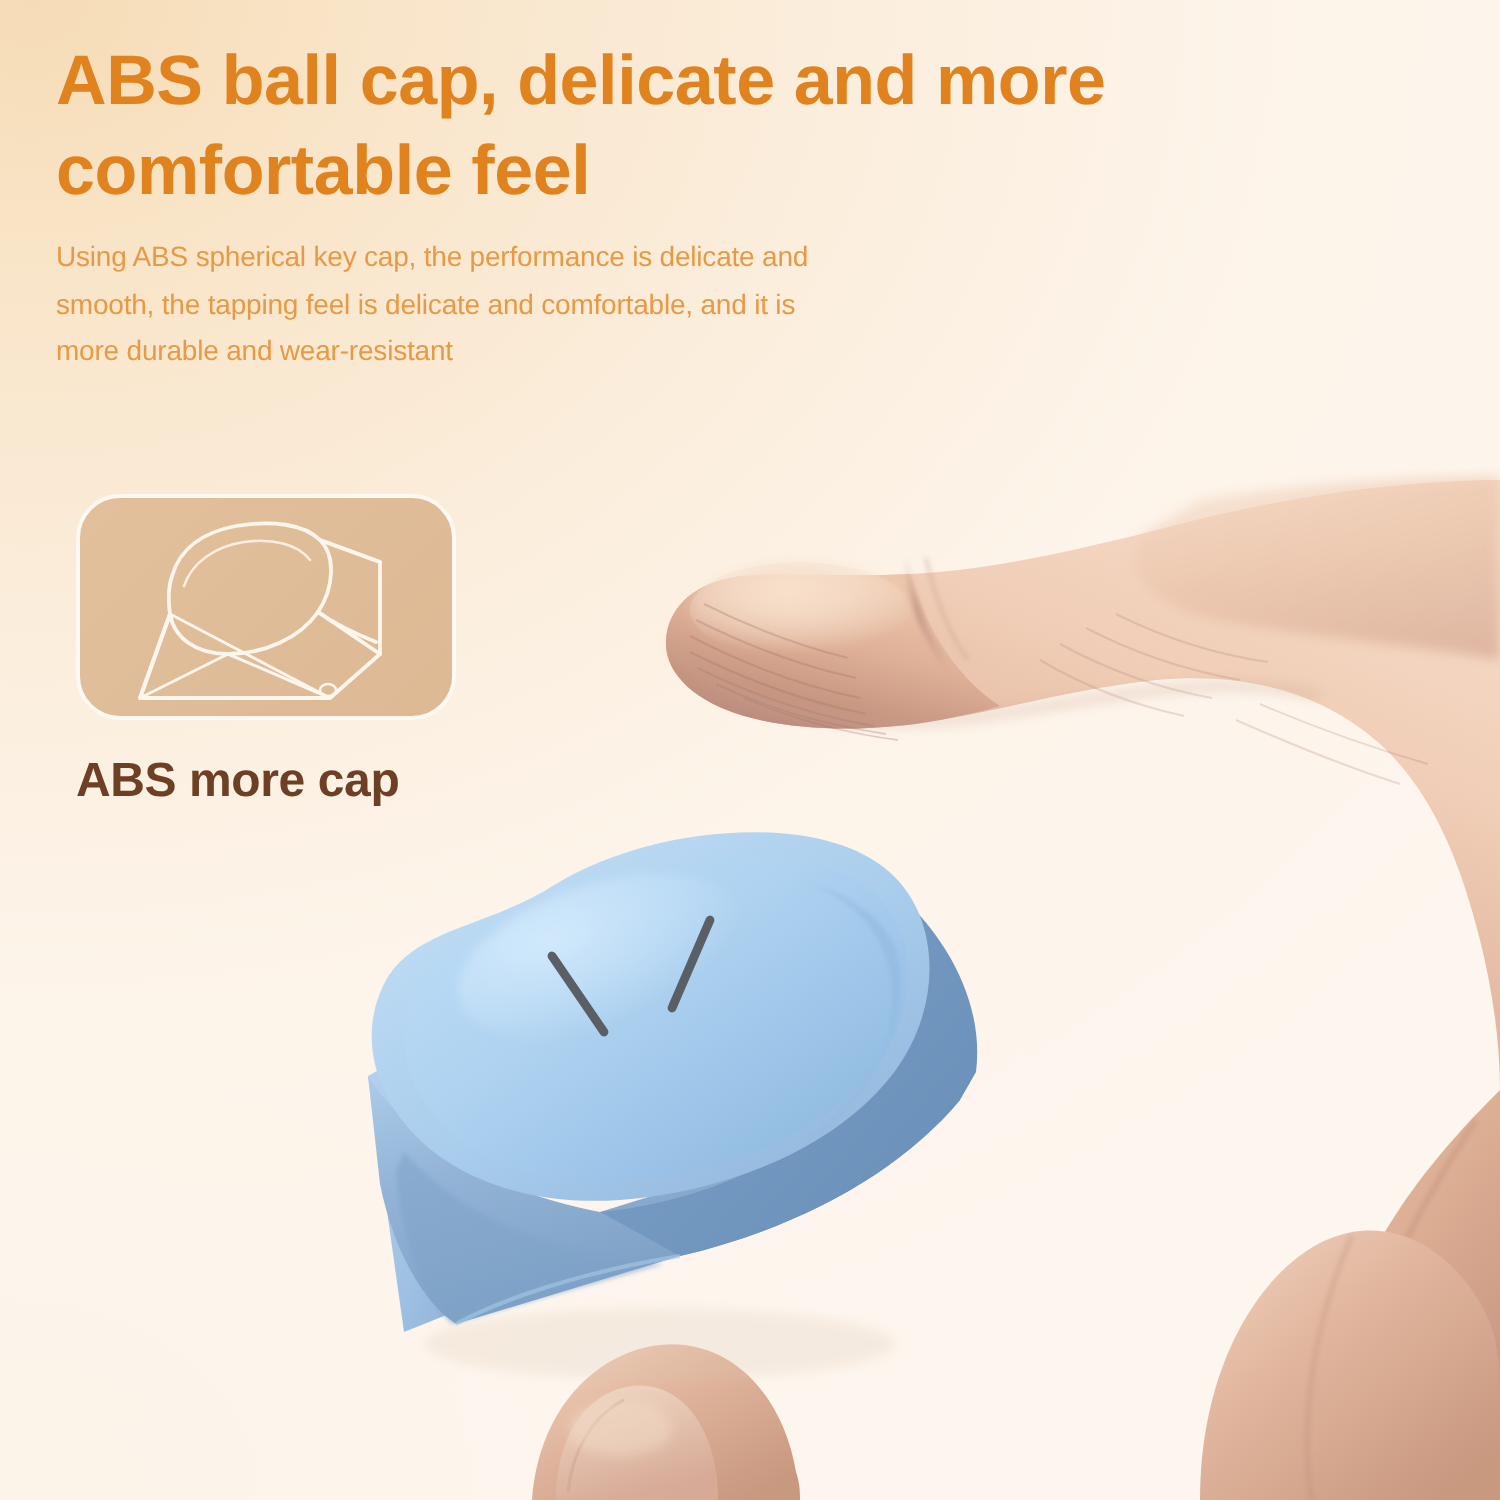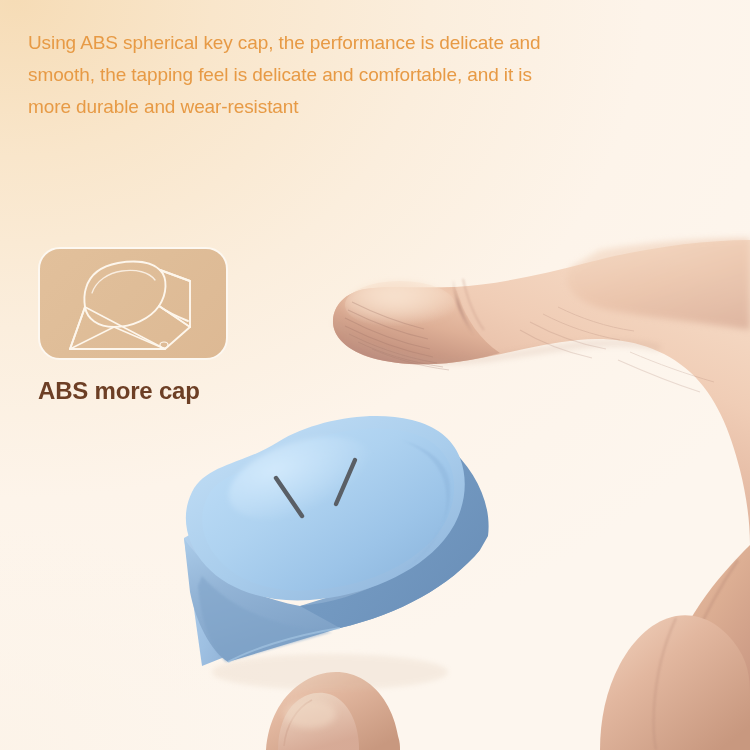--- a/index.html
+++ b/index.html
@@ -41,21 +41,21 @@
     color: #e0831f;
     font-size: 35px;
     font-weight: bold;
     line-height: 1.29;
     letter-spacing: -0.2px;
     margin: 0;
     white-space: pre-line;
   }
   #subcopy {
     color: #e79a45;
-    font-size: 19px;
+    font-size: 14px;
     font-weight: normal;
     line-height: 1.68;
     letter-spacing: -0.1px;
     margin: 9px 0 0 0;
     width: 660px;
     white-space: pre-line;
   }
 
   
   #feature-card-wrap {
@@ -384,18 +384,20 @@
           <path d="M119,57 L150,78" stroke-width="1.5"></path>
 
           <ellipse cx="124" cy="96" rx="4" ry="3" stroke-width="1.2"></ellipse>
         </g>
       </svg>
     </div>
     <div id="feature-label">ABS more cap</div>
   </div>
 
   <div id="text-block">
+    <h1 id="headline">ABS ball cap, delicate and more
+comfortable feel</h1>
     <p id="subcopy">Using ABS spherical key cap, the performance is delicate and
 smooth, the tapping feel is delicate and comfortable, and it is
 more durable and wear-resistant</p>
   </div>
 
 </div>
 
 </body></html>

